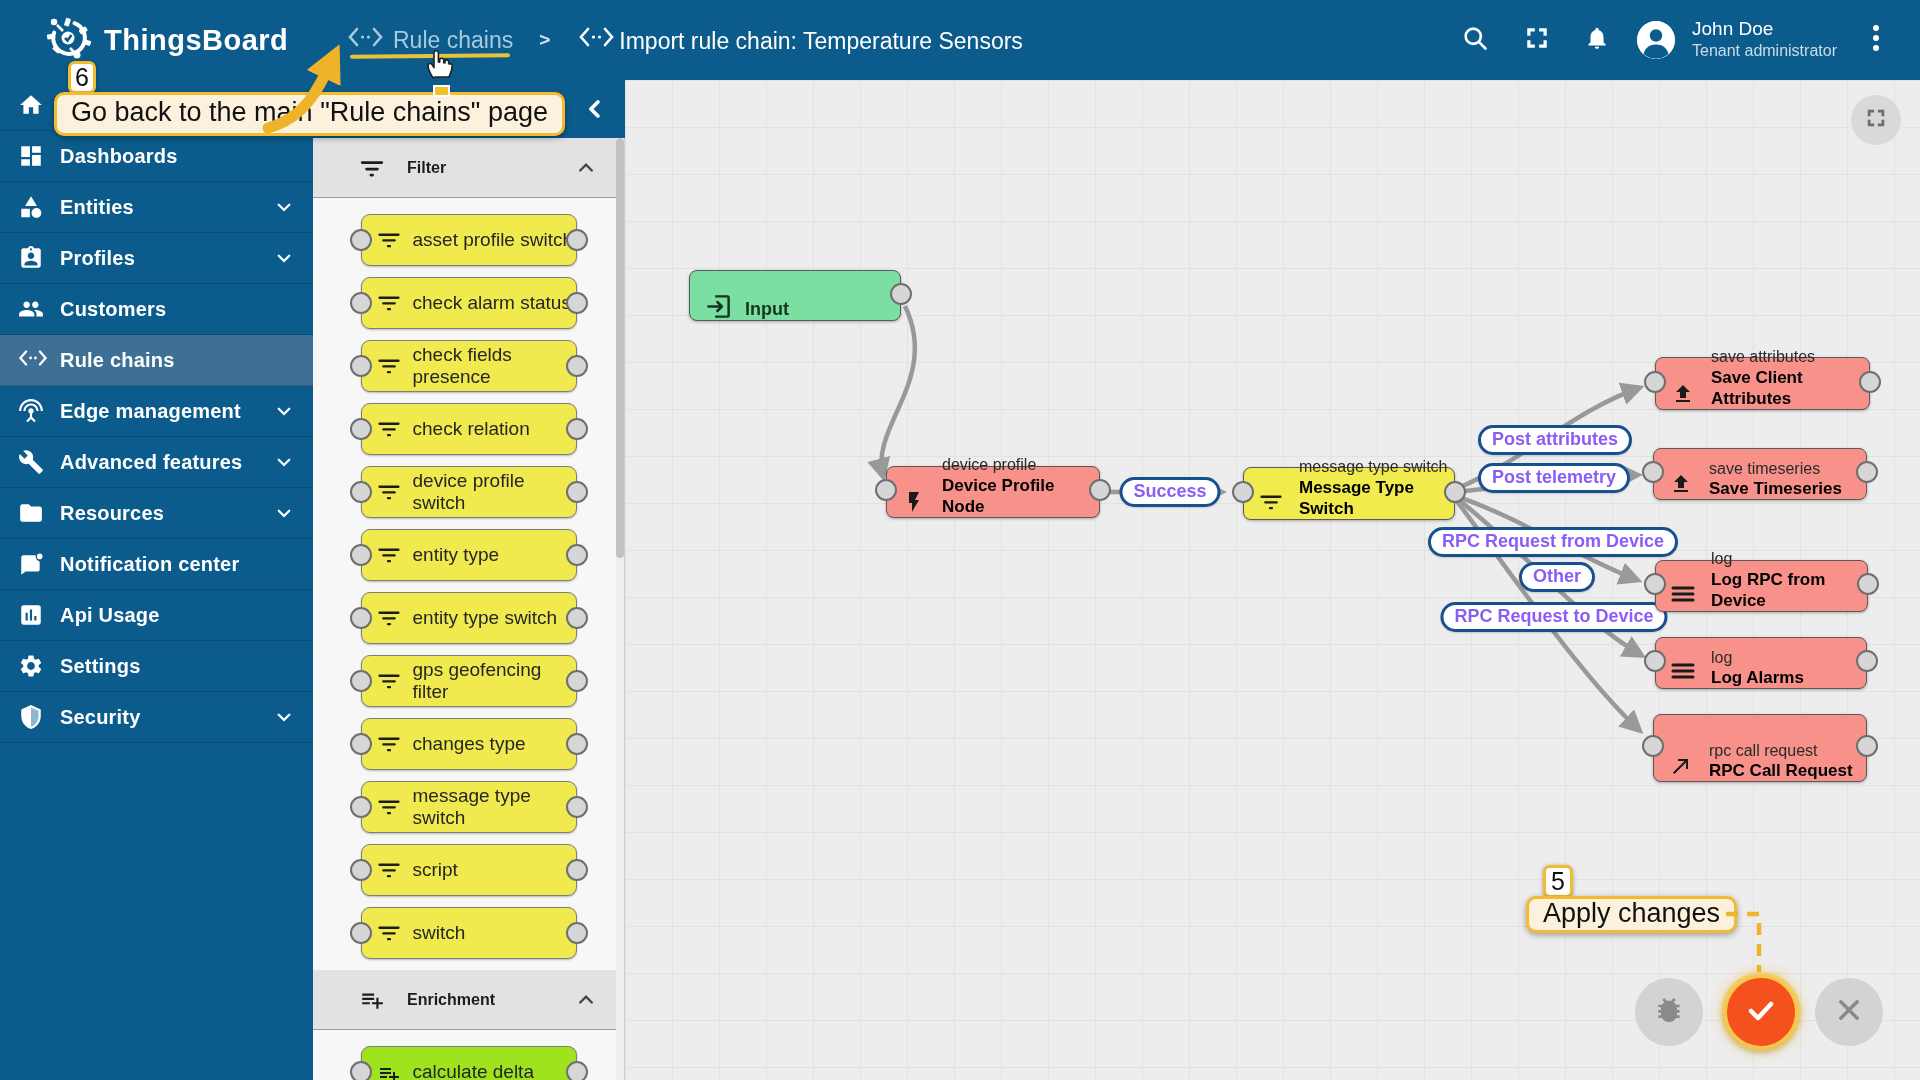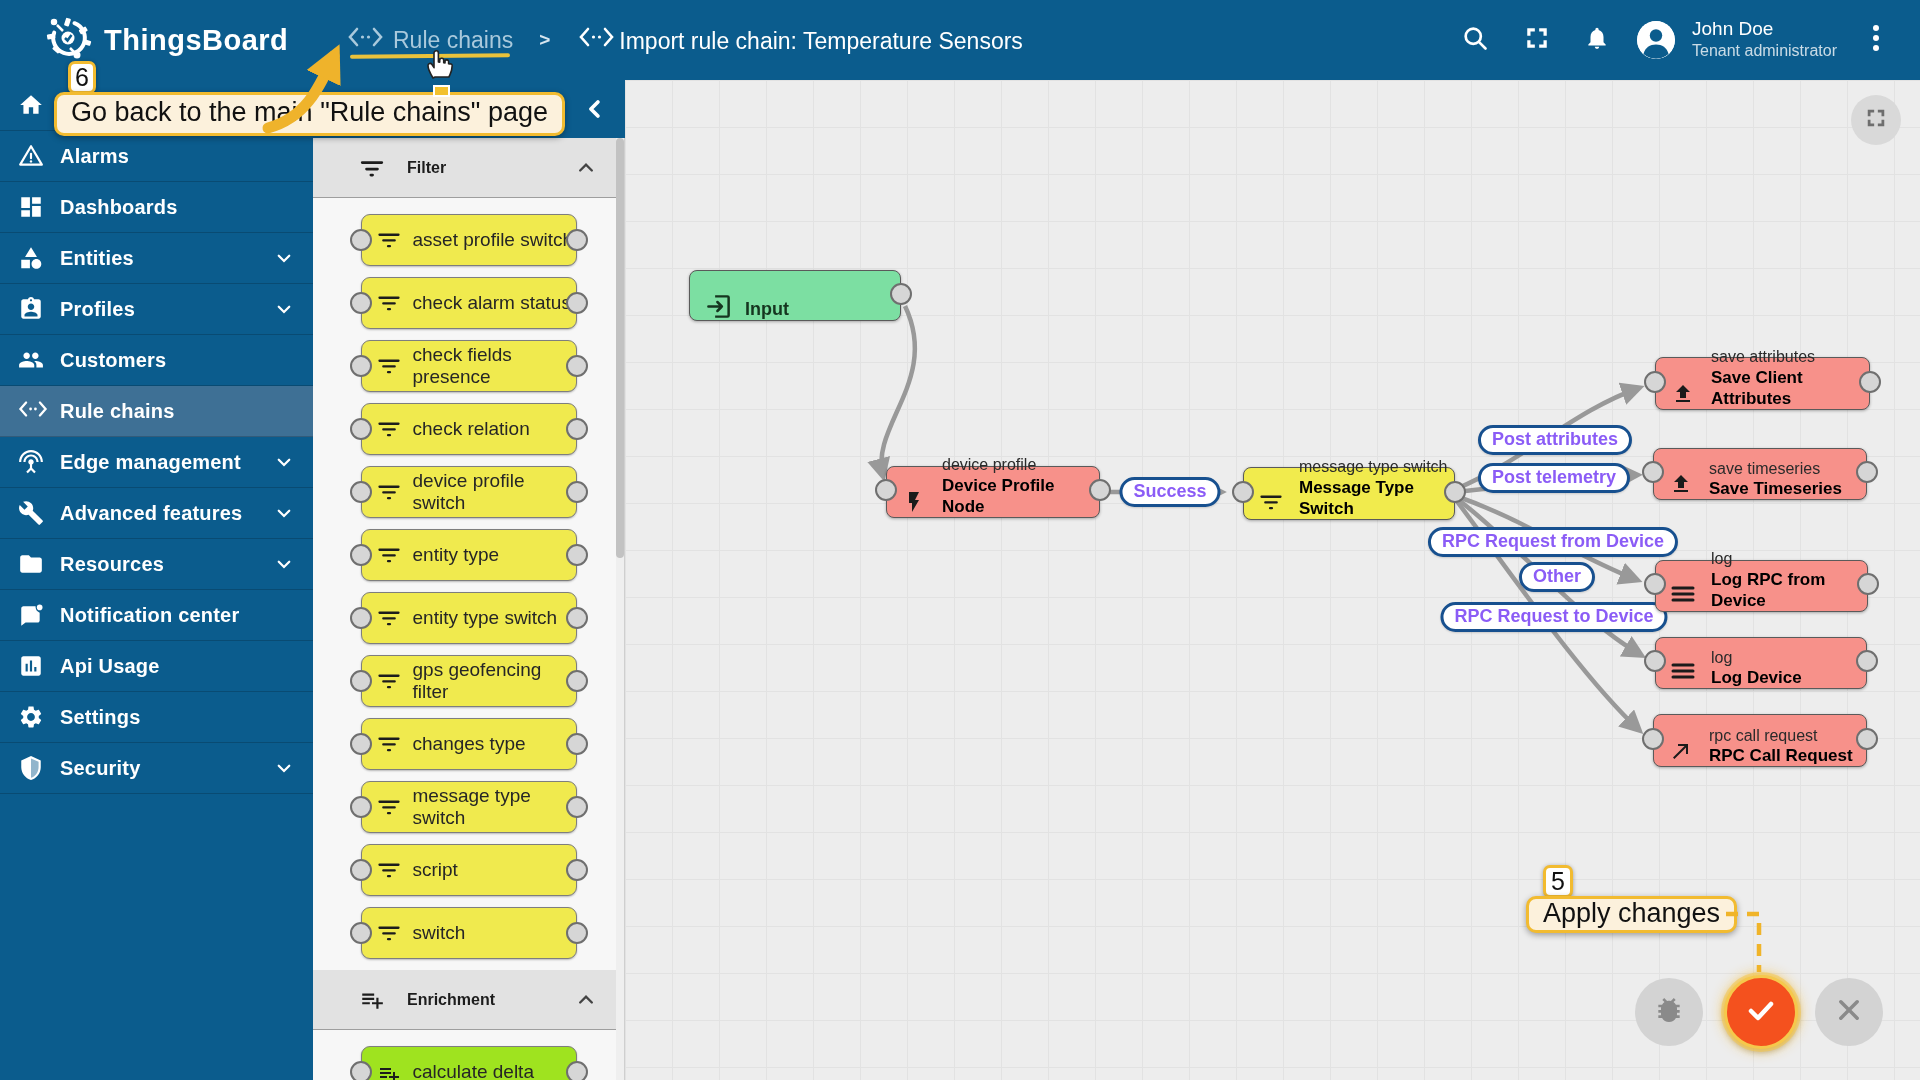--- a/index.html
+++ b/index.html
@@ -182,30 +182,20 @@
   <div class="sidebar">
     <div class="s-item">
       <span class="ic">
         <svg viewBox="0 0 24 24" fill="#fff" width="26" height="26">
             <path d="M10 20v-6h4v6h5v-8h3L12 3 2 12h3v8z"></path>
           </svg>
       </span>
     </div>
     <div class="s-item">
       <span class="ic">
-        <svg viewBox="0 0 24 24" fill="none" stroke="#fff" stroke-width="2" width="26" height="26">
-            <path d="M12 3L2 20h20L12 3z" stroke-linejoin="round"></path>
-            <path d="M12 10v4" stroke-linecap="round"></path>
-            <circle cx="12" cy="17" r="1.1" fill="#fff" stroke="none"></circle>
-          </svg>
-      </span>
-      <span class="lbl">Alarms</span>
-    </div>
-    <div class="s-item">
-      <span class="ic">
         <svg viewBox="0 0 24 24" fill="#fff" width="26" height="26">
             <path d="M3 13h8V3H3v10zm0 8h8v-6H3v6zm10 0h8V11h-8v10zm0-18v6h8V3h-8z"></path>
           </svg>
       </span>
       <span class="lbl">Dashboards</span>
     </div>
     <div class="s-item">
       <span class="ic">
         <svg viewBox="0 0 24 24" fill="#fff" width="26" height="26">
             <path d="M12 2l-5.5 9h11L12 2zm5 11c-2.49 0-4.5 2.01-4.5 4.5S14.51 22 17 22s4.5-2.01 4.5-4.5S19.49 13 17 13zM3 21.5h8v-8H3v8z"></path>
@@ -591,27 +581,27 @@
     </div>
 
     <div class="cnode salmon" style="left:1030px;top:557px;width:212px;height:52px;">
       <span class="nic">
         <svg viewBox="0 0 24 20" fill="none" stroke="#1b1b1b" stroke-width="3" stroke-linecap="round" width="24" height="20">
             <path d="M2 4h20M2 10h20M2 16h20"></path>
           </svg>
       </span>
       <span>
         <div class="t1">log</div>
-        <div class="t2">Log Device</div>
+        <div class="t2">Log Alarms</div>
       </span>
       <span class="port l"></span>
       <span class="port r"></span>
     </div>
 
-    <div class="cnode salmon" style="left:1028px;top:634px;width:214px;height:53px;">
+    <div class="cnode salmon" style="left:1028px;top:634px;width:214px;height:68px;">
       <span class="nic">
         <svg viewBox="0 0 24 24" fill="#1b1b1b" width="24" height="24">
             <path d="M9 5v2h6.59L4 18.59 5.41 20 17 8.41V15h2V5z"></path>
           </svg>
       </span>
       <span>
         <div class="t1">rpc call request</div>
         <div class="t2">RPC Call Request</div>
       </span>
       <span class="port l"></span>

